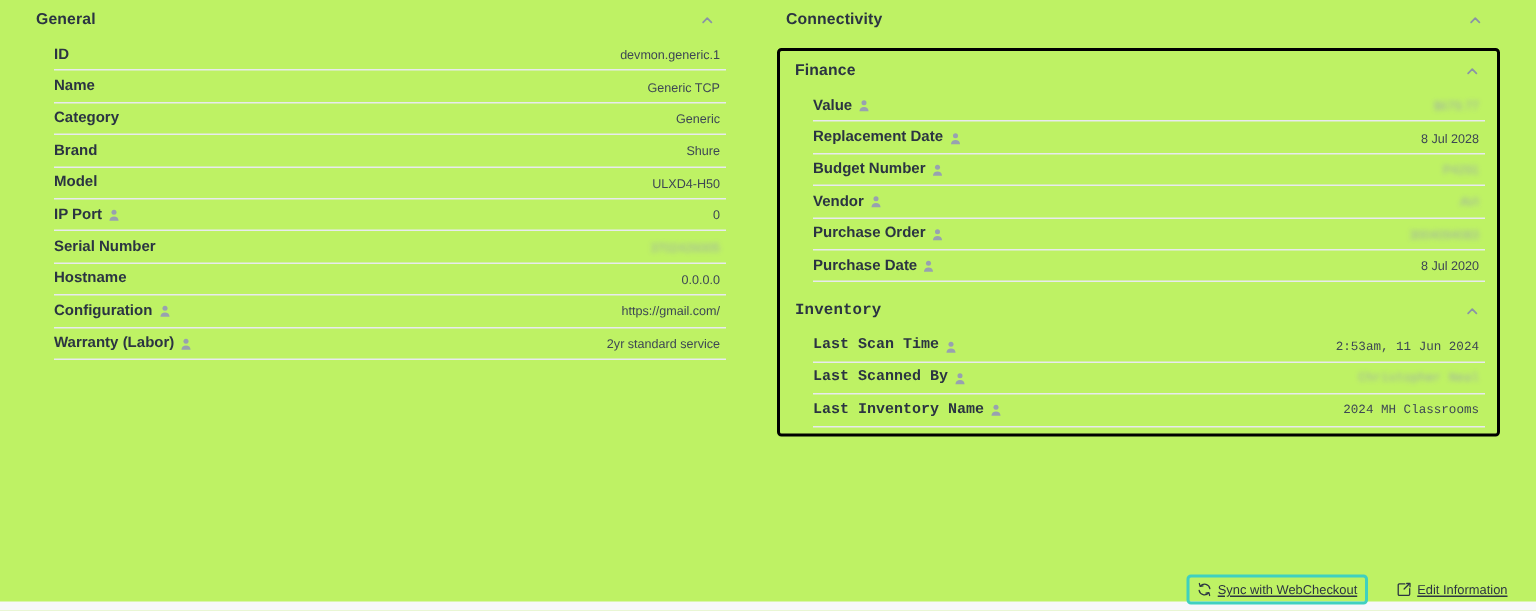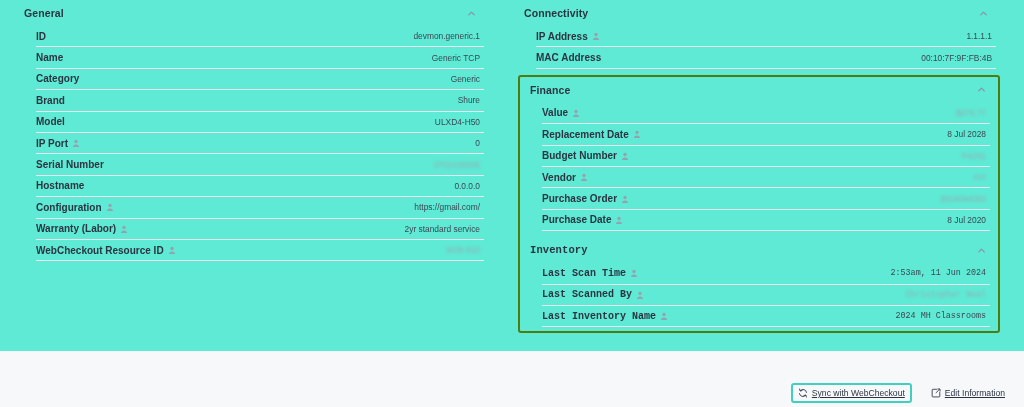--- a/index.html
+++ b/index.html
@@ -7,23 +7,23 @@
   html, body {
     width: 1024px;
     height: 407px;
     background: #f7f8fa;
     font-family: "Liberation Sans", sans-serif;
     overflow: hidden;
   }
 
   .app {
     width: 1024px;
-    height: 351px;
+    height: 401px;
     display: flex;
-    background: #5eead4;
+    background: #bef264;
     position: relative;
   }
 
   .col {
     width: 512px;
     height: 407px;
     padding: 0;
     position: relative;
   }
 
@@ -105,21 +105,21 @@
     display: inline-block;
     flex: 0 0 auto;
     color: #98a1b0;
     position: relative;
     top: 0.5px;
   }
   .person-icon svg { display: block; }
 
   
   .highlight-box {
-    border: 2px solid #4d7c0f;
+    border: 2px solid #000000;
     border-radius: 3px;
     margin-top: 6px;
     padding-bottom: 4px;
   }
   .highlight-box .section-head { padding-left: 10px; }
   .highlight-box .rows { padding-left: 22px; padding-right: 8px; }
 
   
   .actions {
     position: absolute;
@@ -243,67 +243,35 @@
               <span>Warranty (Labor)</span>
               <span class="person-icon">
                 <svg viewBox="0 0 10 11" width="8" height="9" fill="currentColor">
                   <circle cx="5" cy="3" r="2.1"></circle>
                   <path d="M1.2 10c0-2.1 1.7-3.4 3.8-3.4S8.8 7.9 8.8 10z"></path>
                 </svg>
               </span>
             </div>
             <div class="row-value">2yr standard service</div>
           </div>
-          <div class="row">
-            <div class="row-label">
-              <span>WebCheckout Resource ID</span>
-              <span class="person-icon">
-                <svg viewBox="0 0 10 11" width="8" height="9" fill="currentColor">
-                  <circle cx="5" cy="3" r="2.1"></circle>
-                  <path d="M1.2 10c0-2.1 1.7-3.4 3.8-3.4S8.8 7.9 8.8 10z"></path>
-                </svg>
-              </span>
-            </div>
-            <div class="row-value redacted">W28-910</div>
-          </div>
         </div>
     </div>
   </div>
 
   <div class="col col-right">
 
     <div class="section">
       <div class="section-head">
         <span class="section-title">Connectivity</span>
         <span class="chevron">
           <svg viewBox="0 0 12 12" width="11" height="11" fill="none" stroke="currentColor" stroke-width="1.3" stroke-linecap="round" stroke-linejoin="round">
             <polyline points="3,7.5 6,4.5 9,7.5"></polyline>
           </svg>
         </span>
       </div>
-      <div class="rows">
-          <div class="row">
-            <div class="row-label">
-              <span>IP Address</span>
-              <span class="person-icon">
-                <svg viewBox="0 0 10 11" width="8" height="9" fill="currentColor">
-                  <circle cx="5" cy="3" r="2.1"></circle>
-                  <path d="M1.2 10c0-2.1 1.7-3.4 3.8-3.4S8.8 7.9 8.8 10z"></path>
-                </svg>
-              </span>
-            </div>
-            <div class="row-value">1.1.1.1</div>
-          </div>
-          <div class="row">
-            <div class="row-label">
-              <span>MAC Address</span>
-            </div>
-            <div class="row-value">00:10:7F:9F:FB:4B</div>
-          </div>
-        </div>
     </div>
 
     <div class="highlight-box">
 
       <div class="section">
         <div class="section-head">
           <span class="section-title">Finance</span>
           <span class="chevron">
             <svg viewBox="0 0 12 12" width="11" height="11" fill="none" stroke="currentColor" stroke-width="1.3" stroke-linecap="round" stroke-linejoin="round">
               <polyline points="3,7.5 6,4.5 9,7.5"></polyline>

